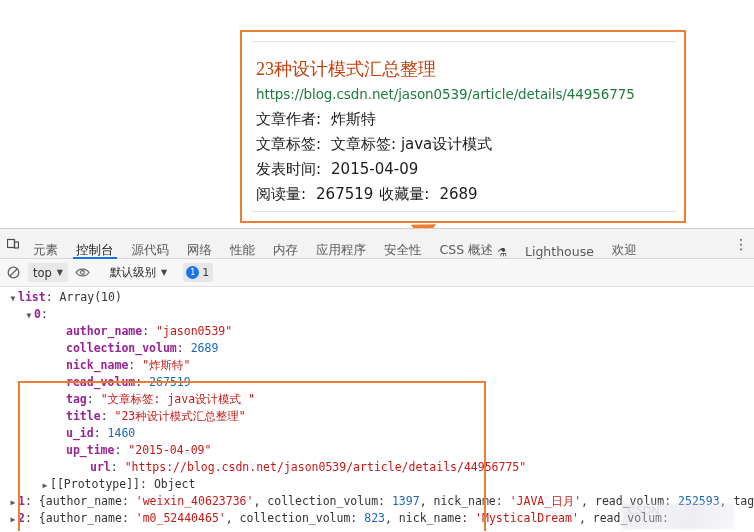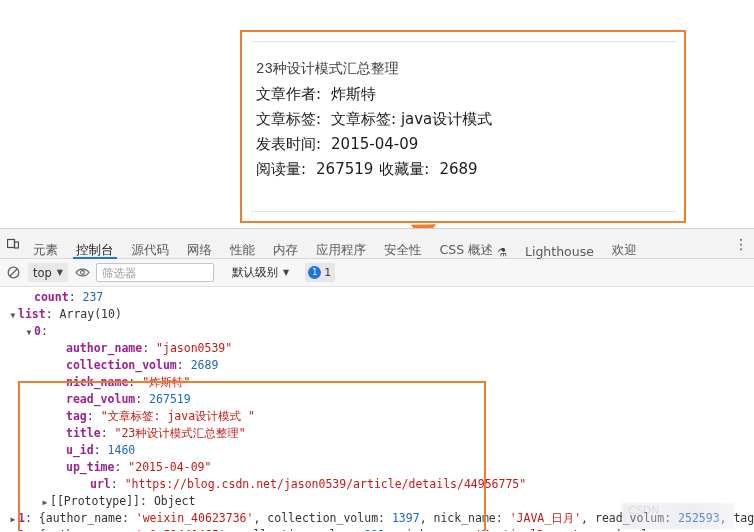--- a/index.html
+++ b/index.html
@@ -32,23 +32,23 @@
   }
   .card-bottomrule {
     position: absolute; left: 10px; bottom: 9px; width: 424px; height: 1px;
     background: #e3e3e3;
   }
   .card-body {
     position: absolute; left: 14px; top: 25px; right: 6px;
   }
   .line { line-height: 25px; white-space: nowrap; }
   .title-line {
-    color: #404040;
-    font-size: 14px;
-    font-family: Liberation Mono, monospace;
+    color: #c2410c;
+    font-size: 18px;
+    font-family: Liberation Serif, serif;
   }
   .url-line {
     color: #1f7a3d;
     font-size: 13.5px;
     font-family: "DejaVu Sans", sans-serif;
     letter-spacing: -0.1px;
   }
   .meta-line {
     color: #1b1b1b;
     font-size: 15px;
@@ -245,20 +245,21 @@
 
   <div class="page-area">
 
     <div class="result-card">
       <div class="card-toprule"></div>
       <div class="card-bottomrule"></div>
 
       <div class="card-body">
         <div class="line title-line">23种设计模式汇总整理</div>
 
+        <div class="line url-line">https://blog.csdn.net/jason0539/article/details/44956775</div>
 
         <div class="line meta-line">
           <span>文章作者:</span><span class="gap"></span><span>炸斯特</span>
         </div>
 
         <div class="line meta-line">
           <span>文章标签:</span><span class="gap"></span><span>文章标签: java设计模式</span>
         </div>
 
         <div class="line meta-line">
@@ -342,36 +343,34 @@
         <span class="caret">▼</span>
       </div>
 
       <div class="eye-icon">
         <svg width="15" height="11" viewBox="0 0 15 11">
           <path d="M1 5.5 C4 1, 11 1, 14 5.5 C11 10, 4 10, 1 5.5 Z" fill="none" stroke="#5f6368" stroke-width="1.1"></path>
           <circle cx="7.5" cy="5.5" r="1.9" fill="none" stroke="#5f6368" stroke-width="1.1"></circle>
         </svg>
       </div>
 
-      <input class="filter-input" type="text" placeholder="筛选器" style="">
 
       <div class="level-select">
         <span>默认级别</span>
         <span class="caret">▼</span>
       </div>
 
       <div class="msg-badge">
         <span class="badge-dot">1</span>
         <span class="badge-count">1</span>
       </div>
     </div>
 
     <div class="console-body">
       <div id="rows-host">
-          <div class="crow" style="padding-left: 24px;"><span class="tri empty"></span><span class="k">count</span><span class="punct">: </span><span class="num">237</span></div>
           <div class="crow" style="padding-left: 8px;"><span class="tri">▼</span><span class="k">list</span><span class="punct">: </span><span class="punct">Array(10)</span></div>
           <div class="crow" style="padding-left: 24px;"><span class="tri">▼</span><span class="idx">0</span><span class="punct">:</span></div>
           <div class="crow" style="padding-left: 56px;"><span class="tri empty"></span><span class="k">author_name</span><span class="punct">: </span><span class="str">"jason0539"</span></div>
           <div class="crow" style="padding-left: 56px;"><span class="tri empty"></span><span class="k">collection_volum</span><span class="punct">: </span><span class="num">2689</span></div>
           <div class="crow" style="padding-left: 56px;"><span class="tri empty"></span><span class="k">nick_name</span><span class="punct">: </span><span class="str">"炸斯特"</span></div>
           <div class="crow" style="padding-left: 56px;"><span class="tri empty"></span><span class="k">read_volum</span><span class="punct">: </span><span class="num">267519</span></div>
           <div class="crow" style="padding-left: 56px;"><span class="tri empty"></span><span class="k">tag</span><span class="punct">: </span><span class="str">"文章标签: java设计模式 "</span></div>
           <div class="crow" style="padding-left: 56px;"><span class="tri empty"></span><span class="k">title</span><span class="punct">: </span><span class="str">"23种设计模式汇总整理"</span></div>
           <div class="crow" style="padding-left: 56px;"><span class="tri empty"></span><span class="k">u_id</span><span class="punct">: </span><span class="num">1460</span></div>
           <div class="crow" style="padding-left: 56px;"><span class="tri empty"></span><span class="k">up_time</span><span class="punct">: </span><span class="str">"2015-04-09"</span></div>

